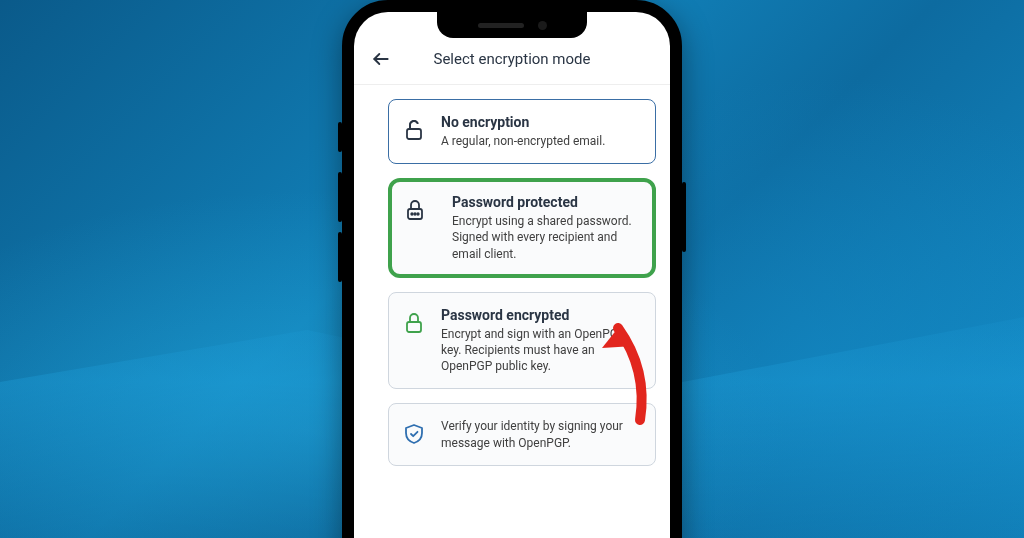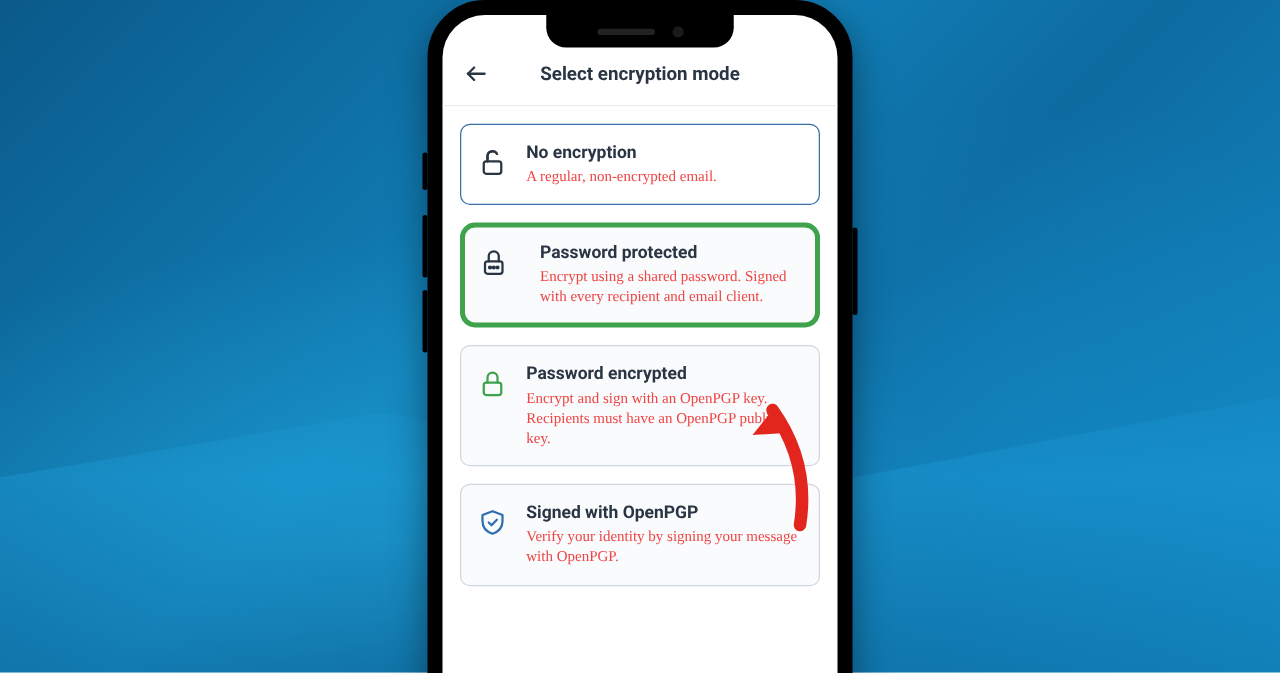--- a/index.html
+++ b/index.html
@@ -11,28 +11,28 @@
   .btn-l1{left:-16px;top:110px;width:4px;height:30px;}
   .btn-l2{left:-16px;top:160px;width:4px;height:50px;}
   .btn-l3{left:-16px;top:220px;width:4px;height:50px;}
   .btn-r{right:-16px;top:170px;width:4px;height:70px;}
   .notch{position:absolute;top:0;left:50%;transform:translateX(-50%);width:150px;height:26px;background:#000;border-radius:0 0 16px 16px;z-index:3;display:flex;align-items:center;justify-content:center;gap:14px;}
   .speaker{width:46px;height:5px;background:#222;border-radius:3px;}
   .cam{width:9px;height:9px;background:#1a1a1a;border-radius:50%;}
   .screen{position:absolute;inset:0;background:#fff;border-radius:34px;overflow:hidden;}
   .header{display:flex;align-items:center;padding:36px 16px 14px;border-bottom:1px solid #eee;}
   .back{width:22px;height:22px;display:flex;align-items:center;justify-content:center;cursor:pointer;}
-  .title{flex:1;text-align:center;font-weight:700;font-size:15px;color:#2a3544;margin-left:-22px;}
-  .list{padding:14px 14px 0;}
+  .title{flex:1;text-align:center;font-weight:400;font-size:15px;color:#2a3544;margin-left:-22px;}
+  .list{padding:14px 14px 0;margin-left:20px;}
   .card{border:1px solid #cfd6de;border-radius:8px;background:#fafbfc;padding:14px 14px 14px 12px;display:flex;gap:14px;align-items:flex-start;margin-bottom:14px;cursor:pointer;}
   .card.selected{border:1.5px solid #3a6ea5;background:#fff;}
   .card.highlight{border:4px solid #3fa24c;border-radius:12px;padding:12px 12px 12px 10px;gap:24px;}
   .ic{width:26px;flex:0 0 26px;display:flex;align-items:center;justify-content:center;margin-top:4px;}
   .ct{font-weight:700;font-size:14px;color:#2a3544;margin-bottom:3px;}
-  .cd{font-size:12px;color:#ef4444;line-height:1.35;font-family:Liberation Serif, serif;}
+  .cd{font-size:12px;color:#404040;line-height:1.35;}
   .arrow-annot{position:absolute;left:580px;top:310px;pointer-events:none;z-index:5;}
 </style>
 </head>
 <body>
 
 <div class="bg"></div>
 
 <div class="phone">
   <div class="btn-side btn-l1"></div>
   <div class="btn-side btn-l2"></div>
@@ -101,21 +101,20 @@
       </div>
 
       <div class="card">
         <div class="ic">
           <svg width="24" height="24" viewBox="0 0 24 24" fill="none" stroke="#2f6fb0" stroke-width="1.8" stroke-linecap="round" stroke-linejoin="round">
               <path d="M12 3l8 3v5c0 5-3.5 8.5-8 10-4.5-1.5-8-5-8-10V6l8-3z"></path>
               <polyline points="9 12 11.2 14.2 15.5 9.8"></polyline>
             </svg>
         </div>
         <div>
-          <div class="ct">Signed with OpenPGP</div>
           <div class="cd">Verify your identity by signing your message with OpenPGP.</div>
         </div>
       </div>
 
     </div>
   </div>
 </div>
 
 <svg class="arrow-annot" width="90" height="120" viewBox="0 0 90 120">
   <path d="M60 110 Q 68 60 38 18" stroke="#e2261e" stroke-width="10" fill="none" stroke-linecap="round"></path>

